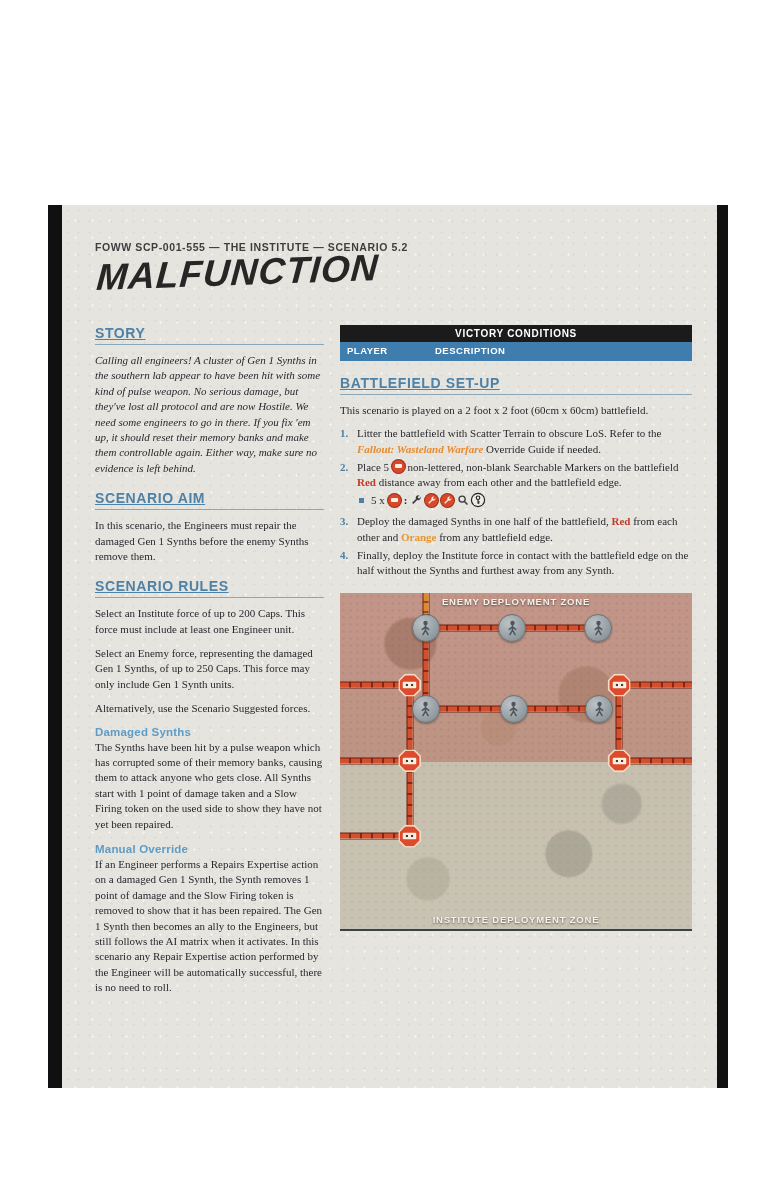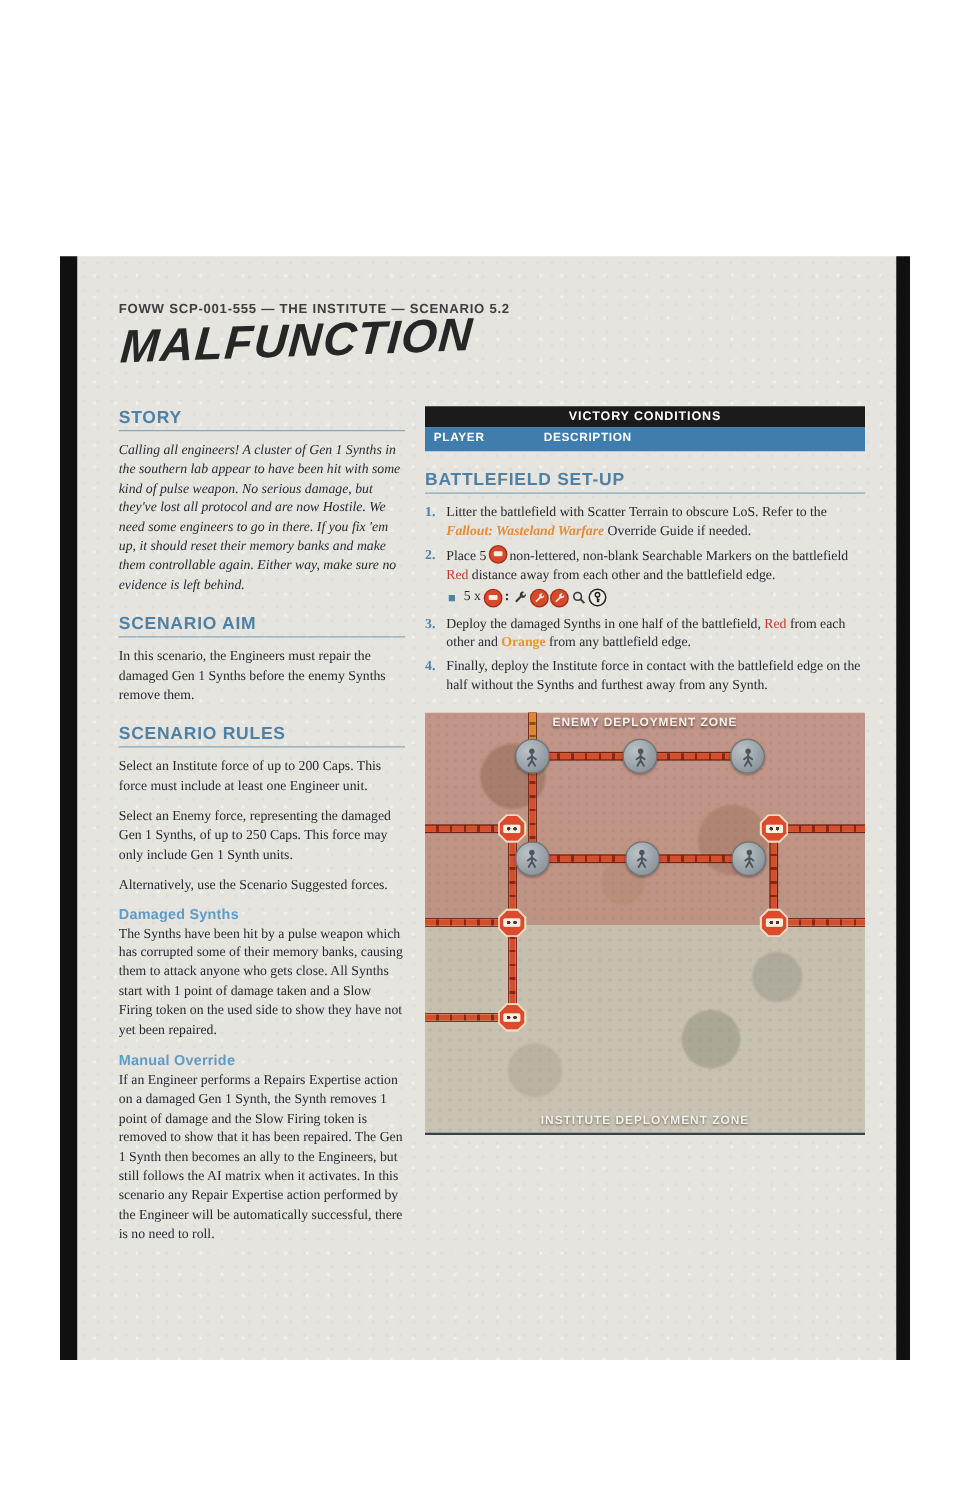--- a/index.html
+++ b/index.html
@@ -24,21 +24,21 @@
     color:#262626; letter-spacing:1px; transform:rotate(-2deg) skewX(-6deg); transform-origin:left bottom;
     font-family:"Liberation Sans",sans-serif;
   }
   
   .columns { display:flex; gap:16px; margin-top:26px; }
   .col-left { width:229px; flex:none; }
   .col-right { flex:1; min-width:0; }
   
   .sec-h {
     font-size:14px; font-weight:bold; color:#4e81a6; letter-spacing:.6px;
-    border-bottom:1px solid #8aa7ba; padding-bottom:3px; margin-bottom:8px;
+    border-bottom:1px solid #8aa7ba; padding-bottom:3px; margin-bottom:8px;text-decoration:underline;
   }
   .sub-h { font-size:11.5px; font-weight:bold; color:#5e9cc6; margin-bottom:2px; letter-spacing:.2px; }
   .body-txt, .steps, .substep { font-family:"Liberation Serif",serif; font-size:11px; line-height:1.4; color:#26292e; }
   .body-txt p { margin-bottom:9px; }
   .story-txt { font-style:italic; }
   .section { margin-bottom:14px; }
   .subsection { margin-bottom:11px; }
   
   .vc-table { width:100%; margin-bottom:14px; }
   .vc-title { background:#1b1b1b; color:#fff; text-align:center; font-size:10px; font-weight:bold; letter-spacing:.7px; padding:3px 0; }
@@ -47,21 +47,21 @@
   .vc-row { display:flex; font-size:10px; color:#26292e; padding:5px 7px 4px 7px; border-bottom:1px solid #5a5a5a; align-items:flex-start; }
   .vc-row .vc-c1 { font-weight:normal; }
   .vc-c2 { flex:1; line-height:1.35; }
   
   .bs-intro { margin-bottom:8px; }
   .steps { margin-top:2px; }
   .step { display:flex; margin-bottom:3px; }
   .step-num { width:17px; flex:none; color:#4e81a6; font-weight:bold; }
   .step-body { flex:1; }
   .em-brand { color:#e78a2e; font-weight:bold; font-style:italic; }
-  .em-red { color:#c23a28; font-weight:normal; }
+  .em-red { color:#c23a28; font-weight:bold; }
   .em-orange { color:#e7952e; font-weight:bold; }
   .substep { display:flex; align-items:center; gap:3px; margin:2px 0 3px 2px; }
   .sq-bullet { width:5px; height:5px; background:#4e81a6; display:inline-block; margin-right:4px; flex:none; }
   
   .ic { display:inline-flex; width:13px; height:13px; align-items:center; justify-content:center; vertical-align:-2px; position:relative; }
   .ic svg { width:100%; height:100%; }
   .ic-round { background:#d8492c; border-radius:50%; box-shadow:0 0 0 1px #9c2f18; }
   .ic-round::after { content:""; position:absolute; left:3px; right:3px; top:4.5px; bottom:4.5px; background:#f5efe2; border-radius:1px; }
   .ic-plain { width:12px; height:12px; }
   .ic-keyc { background:#efece3; border-radius:50%; box-shadow:0 0 0 1.2px #222; width:12px; height:12px; }
@@ -174,20 +174,21 @@
         <div class="vc-table">
           <div class="vc-title">VICTORY CONDITIONS</div>
           <div class="vc-head">
             <div class="vc-c1">PLAYER</div>
             <div class="vc-c2">DESCRIPTION</div>
           </div>
         </div>
 
         <div class="section">
           <div class="sec-h">BATTLEFIELD SET-UP</div>
+          <div class="body-txt bs-intro">This scenario is played on a 2 foot x 2 foot (60cm x 60cm) battlefield.</div>
           <div class="steps">
               <div class="step">
                 <span class="step-num">1.</span>
                 <span class="step-body"><span>Litter the battlefield with Scatter Terrain to obscure LoS. Refer to the </span><span class="em-brand">Fallout: Wasteland Warfare</span><span> Override Guide if needed.</span></span>
               </div>
               <div class="step">
                 <span class="step-num">2.</span>
                 <span class="step-body"><span>Place 5 </span><span class="ic ic-round"></span><span> non-lettered, non-blank Searchable Markers on the battlefield </span><span class="em-red">Red</span><span> distance away from each other and the battlefield edge.</span><div class="substep">
                     <span class="sq-bullet"></span>
                     <span>5 x</span>

